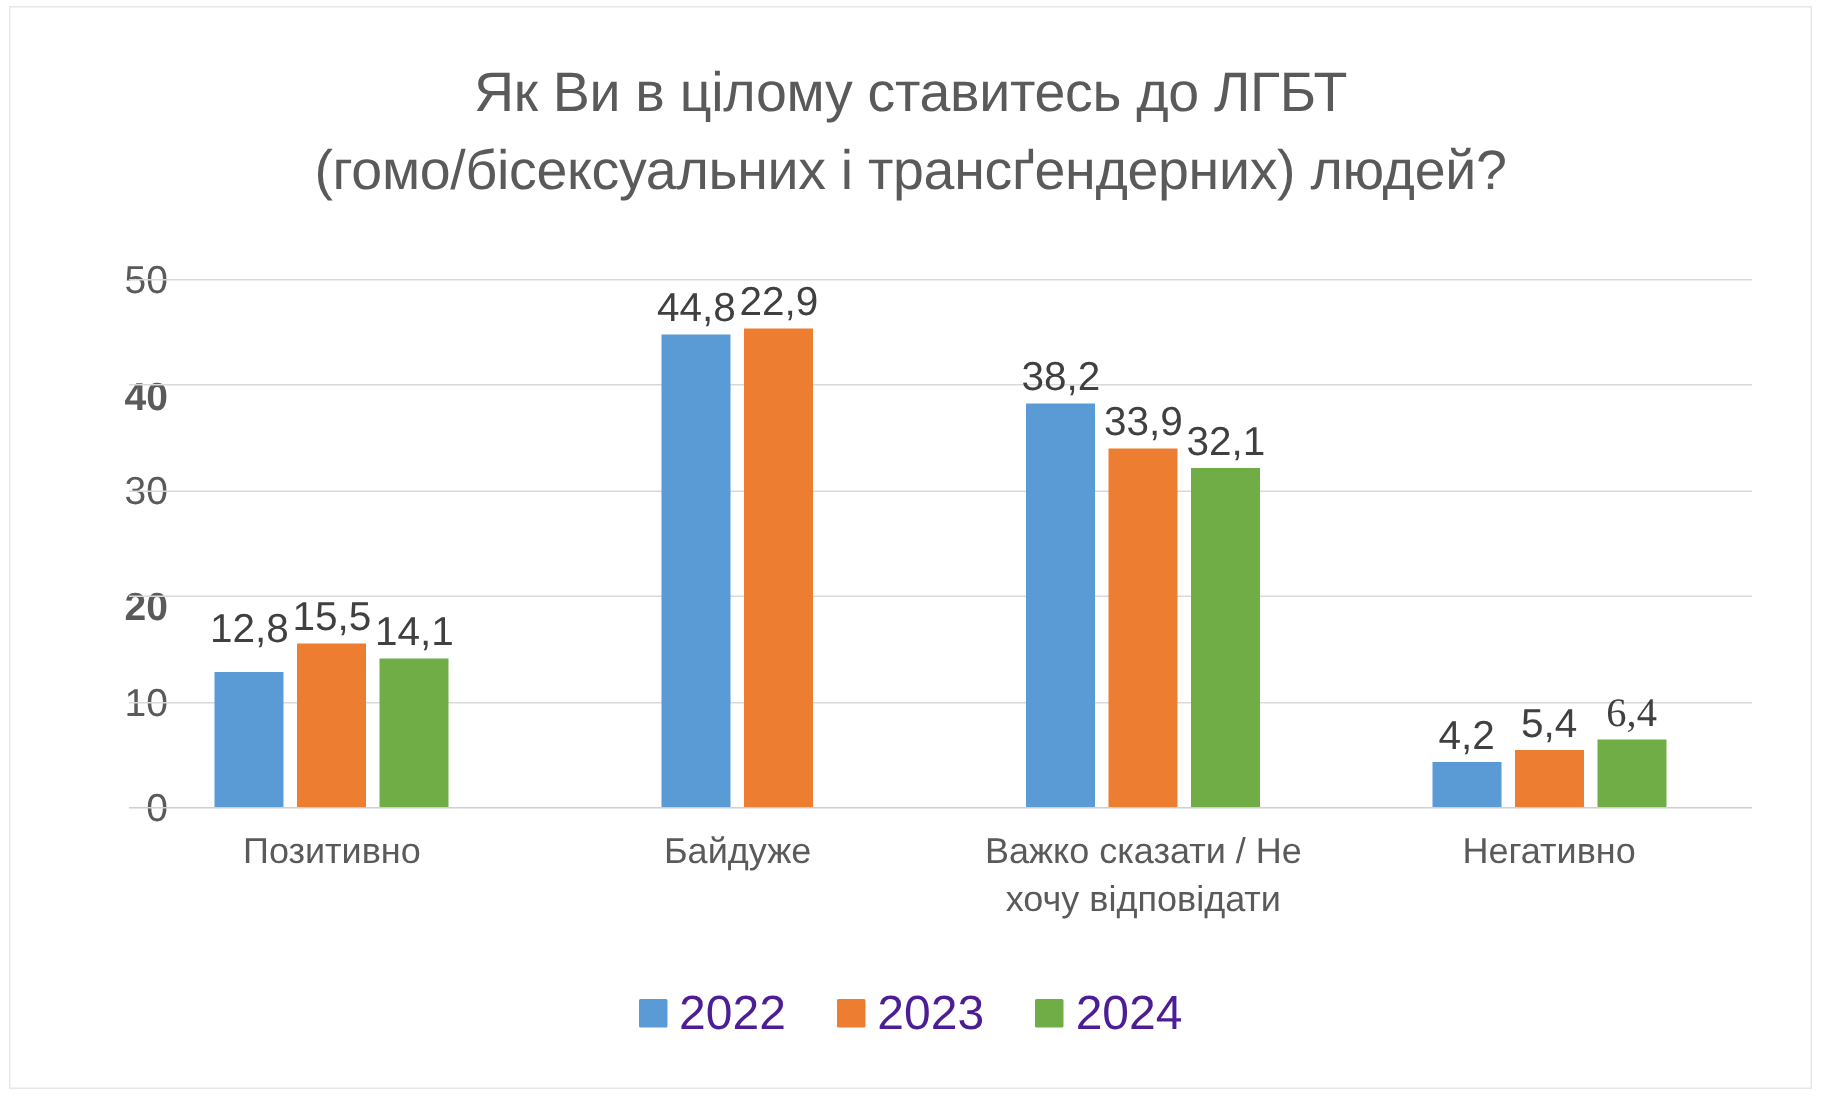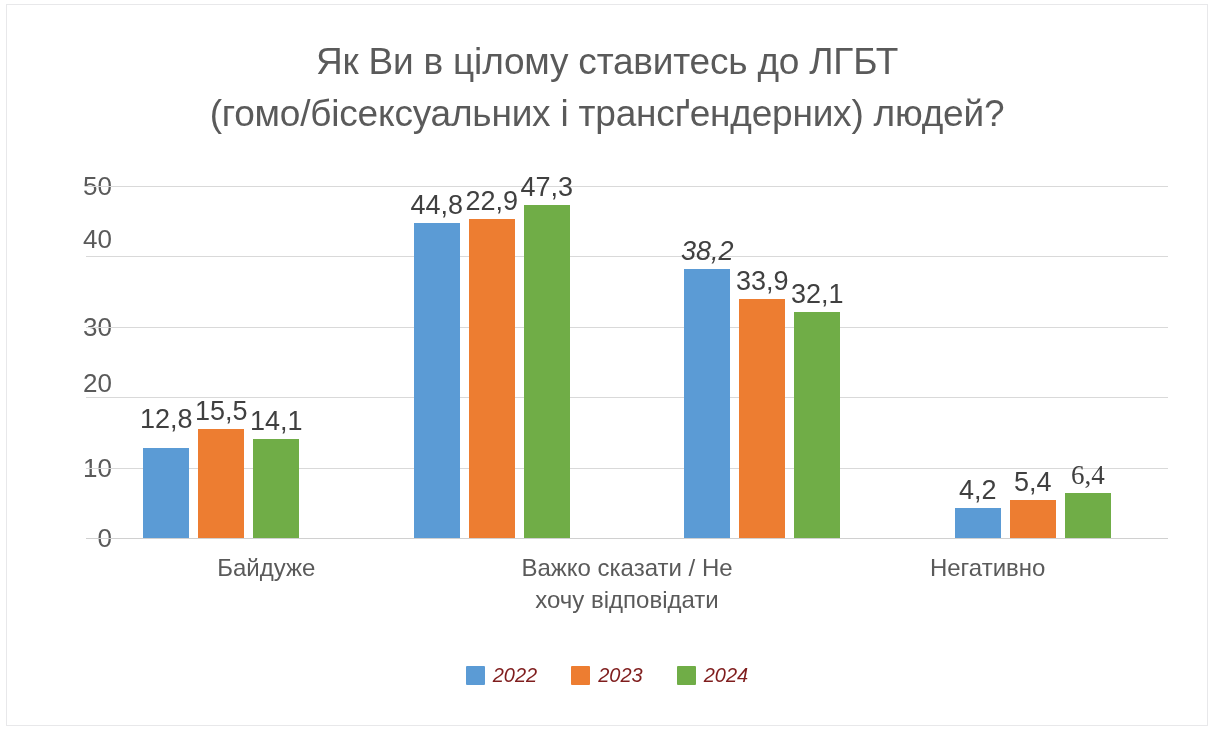--- a/index.html
+++ b/index.html
@@ -162,40 +162,39 @@
     display: flex;
     align-items: center;
     gap: 8px;
   }
   .legend-swatch {
     width: 19px;
     height: 19px;
     border-radius: 1px;
   }
   .legend-text {
-    color: #7f1d1d;
-    font-size: 20px;
+    color: #4c1d95;
+    font-size: 32px;
     line-height: 26px;
-    font-style: italic;
   }
 </style>
 </head>
 <body>
 
 <div id="chart-root">
   <div class="chart-frame"></div>
 
   <div class="chart-title">Як Ви в цілому ставитесь до ЛГБТ
 (гомо/бісексуальних і трансґендерних) людей?</div>
 
   <div class="y-axis-labels">
       <div class="y-tick" style="top: -13px;">50</div>
-      <div class="y-tick" style="top: 40px;">40</div>
+      <div class="y-tick" style="top: 65px; font-weight: bold;">40</div>
       <div class="y-tick" style="top: 127.8px;">30</div>
-      <div class="y-tick" style="top: 184px;">20</div>
+      <div class="y-tick" style="top: 205px; font-weight: bold;">20</div>
       <div class="y-tick" style="top: 268.6px;">10</div>
       <div class="y-tick" style="top: 339px;">0</div>
     </div>
 
   <div class="plot-area">
       <div class="gridline" style="top: 0px;"></div>
       <div class="gridline" style="top: 70.4px;"></div>
       <div class="gridline" style="top: 140.8px;"></div>
       <div class="gridline" style="top: 211.2px;"></div>
       <div class="gridline" style="top: 281.6px;"></div>
@@ -222,30 +221,26 @@
       <div class="group">
         <div class="bars">
           <div class="bar-wrap">
             <div class="bar-label" style="bottom: 319.392px;">44,8</div>
             <div class="bar" title="2022: 44,8" style="height: 315.392px; background: rgb(91, 155, 213);"></div>
           </div>
           <div class="bar-wrap">
             <div class="bar-label" style="bottom: 322.912px;">22,9</div>
             <div class="bar" title="2023: 45,3" style="height: 318.912px; background: rgb(237, 125, 49);"></div>
           </div>
-          <div class="bar-wrap">
-            <div class="bar-label" style="bottom: 336.992px;">47,3</div>
-            <div class="bar" title="2024: 47,3" style="height: 332.992px; background: rgb(112, 173, 71);"></div>
-          </div>
-        </div>
-      </div>
-      <div class="group">
-        <div class="bars">
-          <div class="bar-wrap">
-            <div class="bar-label" style="bottom: 272.928px; font-style: italic;">38,2</div>
+        </div>
+      </div>
+      <div class="group">
+        <div class="bars">
+          <div class="bar-wrap">
+            <div class="bar-label" style="bottom: 272.928px;">38,2</div>
             <div class="bar" title="2022: 38,2" style="height: 268.928px; background: rgb(91, 155, 213);"></div>
           </div>
           <div class="bar-wrap">
             <div class="bar-label" style="bottom: 242.656px;">33,9</div>
             <div class="bar" title="2023: 33,9" style="height: 238.656px; background: rgb(237, 125, 49);"></div>
           </div>
           <div class="bar-wrap">
             <div class="bar-label" style="bottom: 229.984px; margin-top: 44px;">32,1</div>
             <div class="bar" title="2024: 32,1" style="height: 225.984px; background: rgb(112, 173, 71);"></div>
           </div>
@@ -263,20 +258,21 @@
           </div>
           <div class="bar-wrap">
             <div class="bar-label" style="bottom: 49.056px; font-family: Liberation Serif, serif;">6,4</div>
             <div class="bar" title="2024: 6,4" style="height: 45.056px; background: rgb(112, 173, 71);"></div>
           </div>
         </div>
       </div>
     </div>
 
   <div class="cat-labels">
+      <div class="cat-label">Позитивно</div>
       <div class="cat-label">Байдуже</div>
       <div class="cat-label">Важко сказати / Не
 хочу відповідати</div>
       <div class="cat-label">Негативно</div>
     </div>
 
   <div class="legend">
       <div class="legend-item">
         <span class="legend-swatch" style="background: rgb(91, 155, 213);"></span>
         <span class="legend-text">2022</span>

